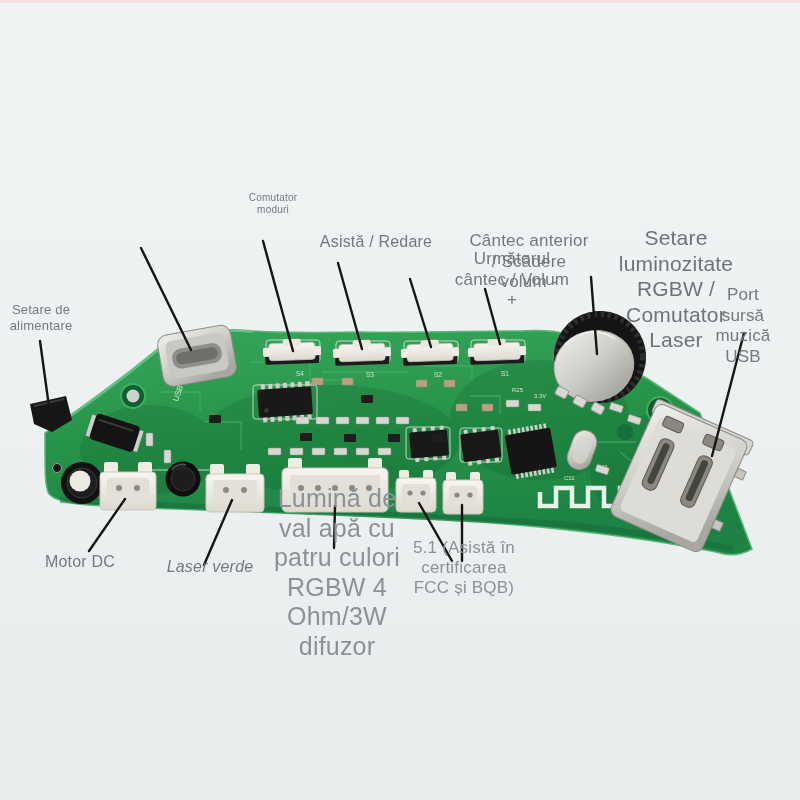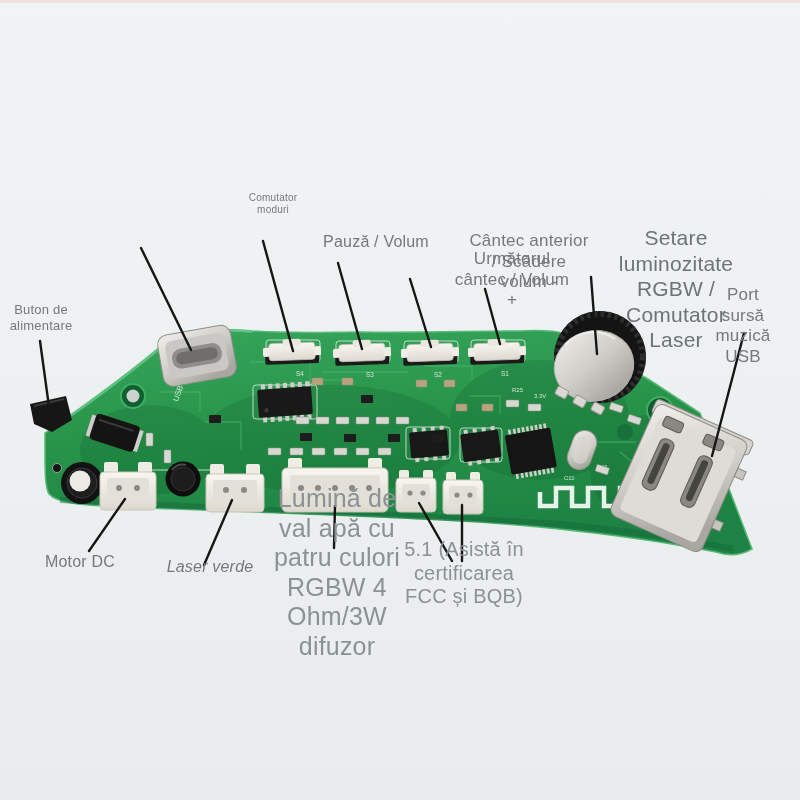--- a/index.html
+++ b/index.html
@@ -369,39 +369,39 @@
       <line x1="591" y1="277" x2="597" y2="354"></line>
       <line x1="744" y1="333" x2="712" y2="456"></line>
       <line x1="89" y1="551" x2="125" y2="499"></line>
       <line x1="204" y1="565" x2="232" y2="500"></line>
       <line x1="334" y1="548" x2="335" y2="506"></line>
       <line x1="452" y1="561" x2="419" y2="503"></line>
       <line x1="462" y1="561" x2="462" y2="505"></line>
     </g>
   </svg>
 
-  <div class="label" style="left:41px;top:302px;font-size:13px;">Buton de
+  <div class="label" style="left:41px;top:302px;font-size:13px;">Setare de
 alimentare</div>
   <div class="label" style="left:261px;top:192px;font-size:10px;margin-left:12px;">Comutator
 moduri</div>
-  <div class="label" style="left:376px;top:232px;font-size:16px;">Pauză / Volum</div>
+  <div class="label" style="left:376px;top:232px;font-size:16px;">Asistă / Redare</div>
   <div class="label" style="left:478px;top:249px;font-size:17px;margin-left:34px;">Următorul
 cântec / Volum
 +</div>
   <div class="label" style="left:529px;top:191px;font-size:17px;margin-top:40px;">Cântec anterior
 / Scădere
 volum -</div>
   <div class="label big" style="left:676px;top:225px;font-size:21px;">Setare luminozitate
 RGBW / Comutator Laser</div>
   <div class="label" style="left:743px;top:285px;font-size:17px;">Port sursă
 muzică USB</div>
   <div class="label" style="left:80px;top:552px;font-size:16px;">Motor DC</div>
   <div class="label" style="left:210px;top:557px;font-size:16px;font-style:italic;">Laser verde</div>
   <div class="label soft" style="left:337px;top:484px;font-size:25px;">Lumină de
 val apă cu
 patru culori
 RGBW 4
 Ohm/3W
 difuzor</div>
-  <div class="label soft" style="left:464px;top:538px;font-size:20px;">5.1 (Asistă în
+  <div class="label soft" style="left:464px;top:538px;font-size:17px;">5.1 (Asistă în
 certificarea
 FCC și BQB)</div>
 </div>
 
 </body></html>

